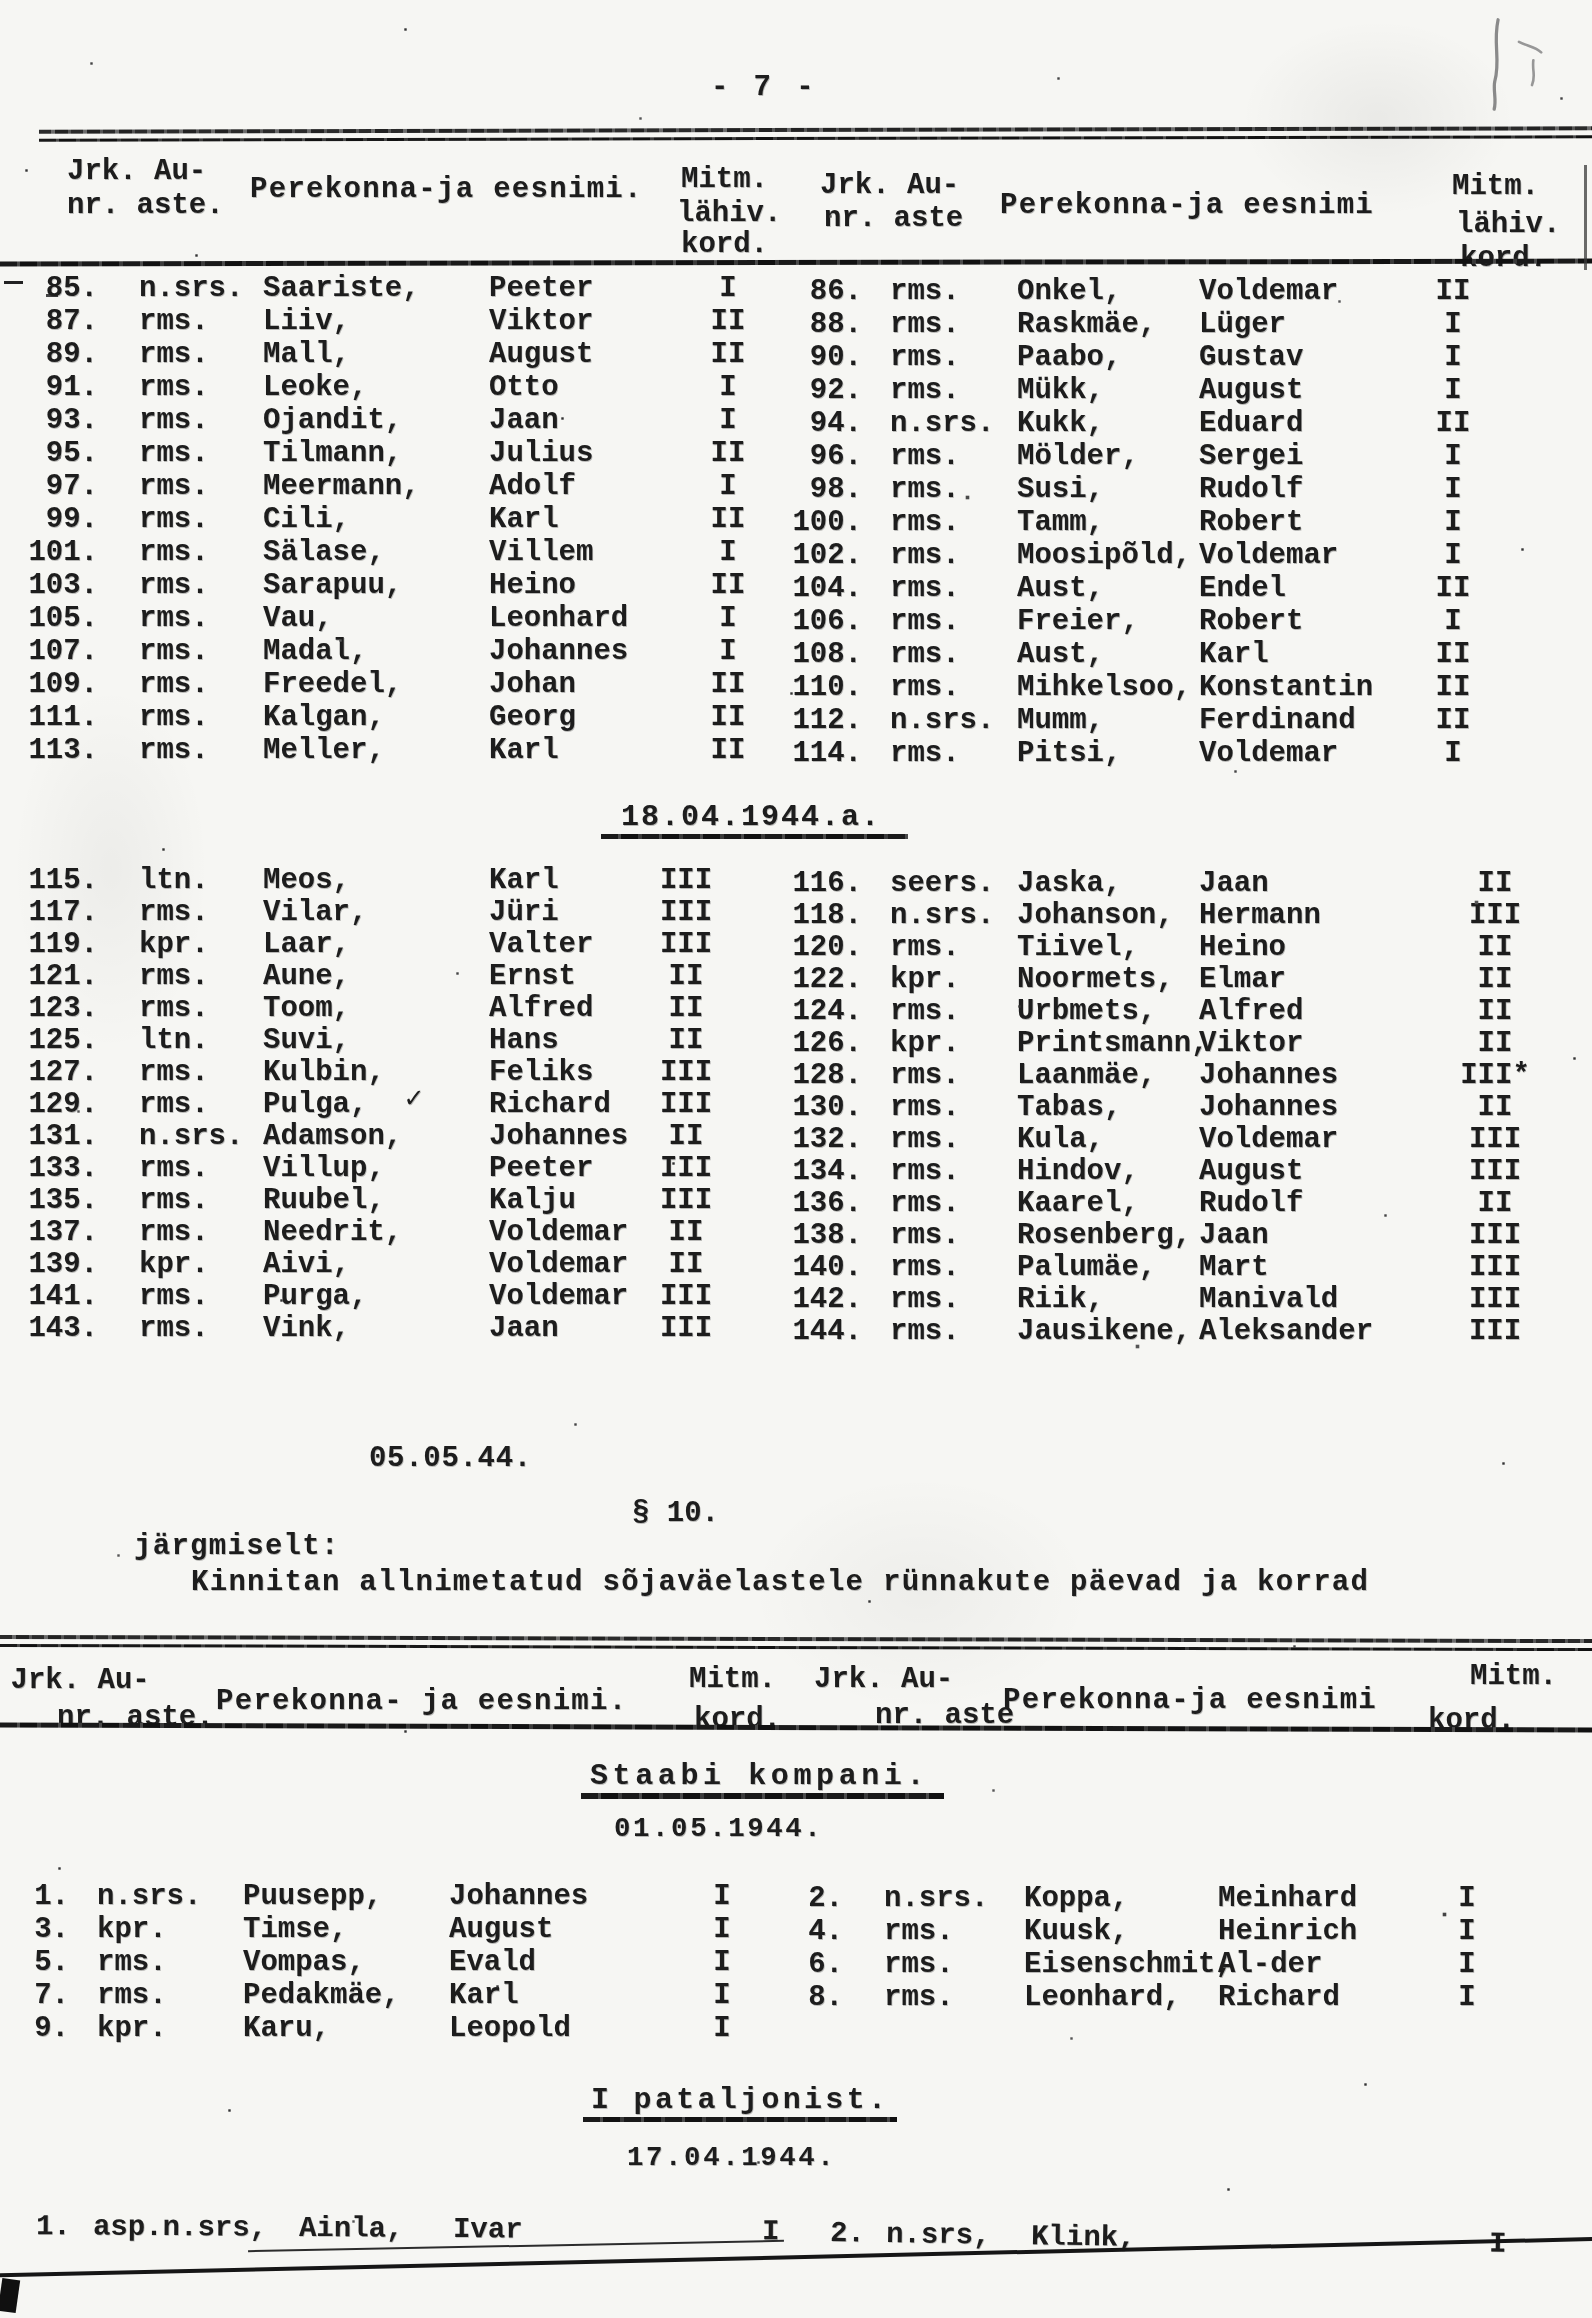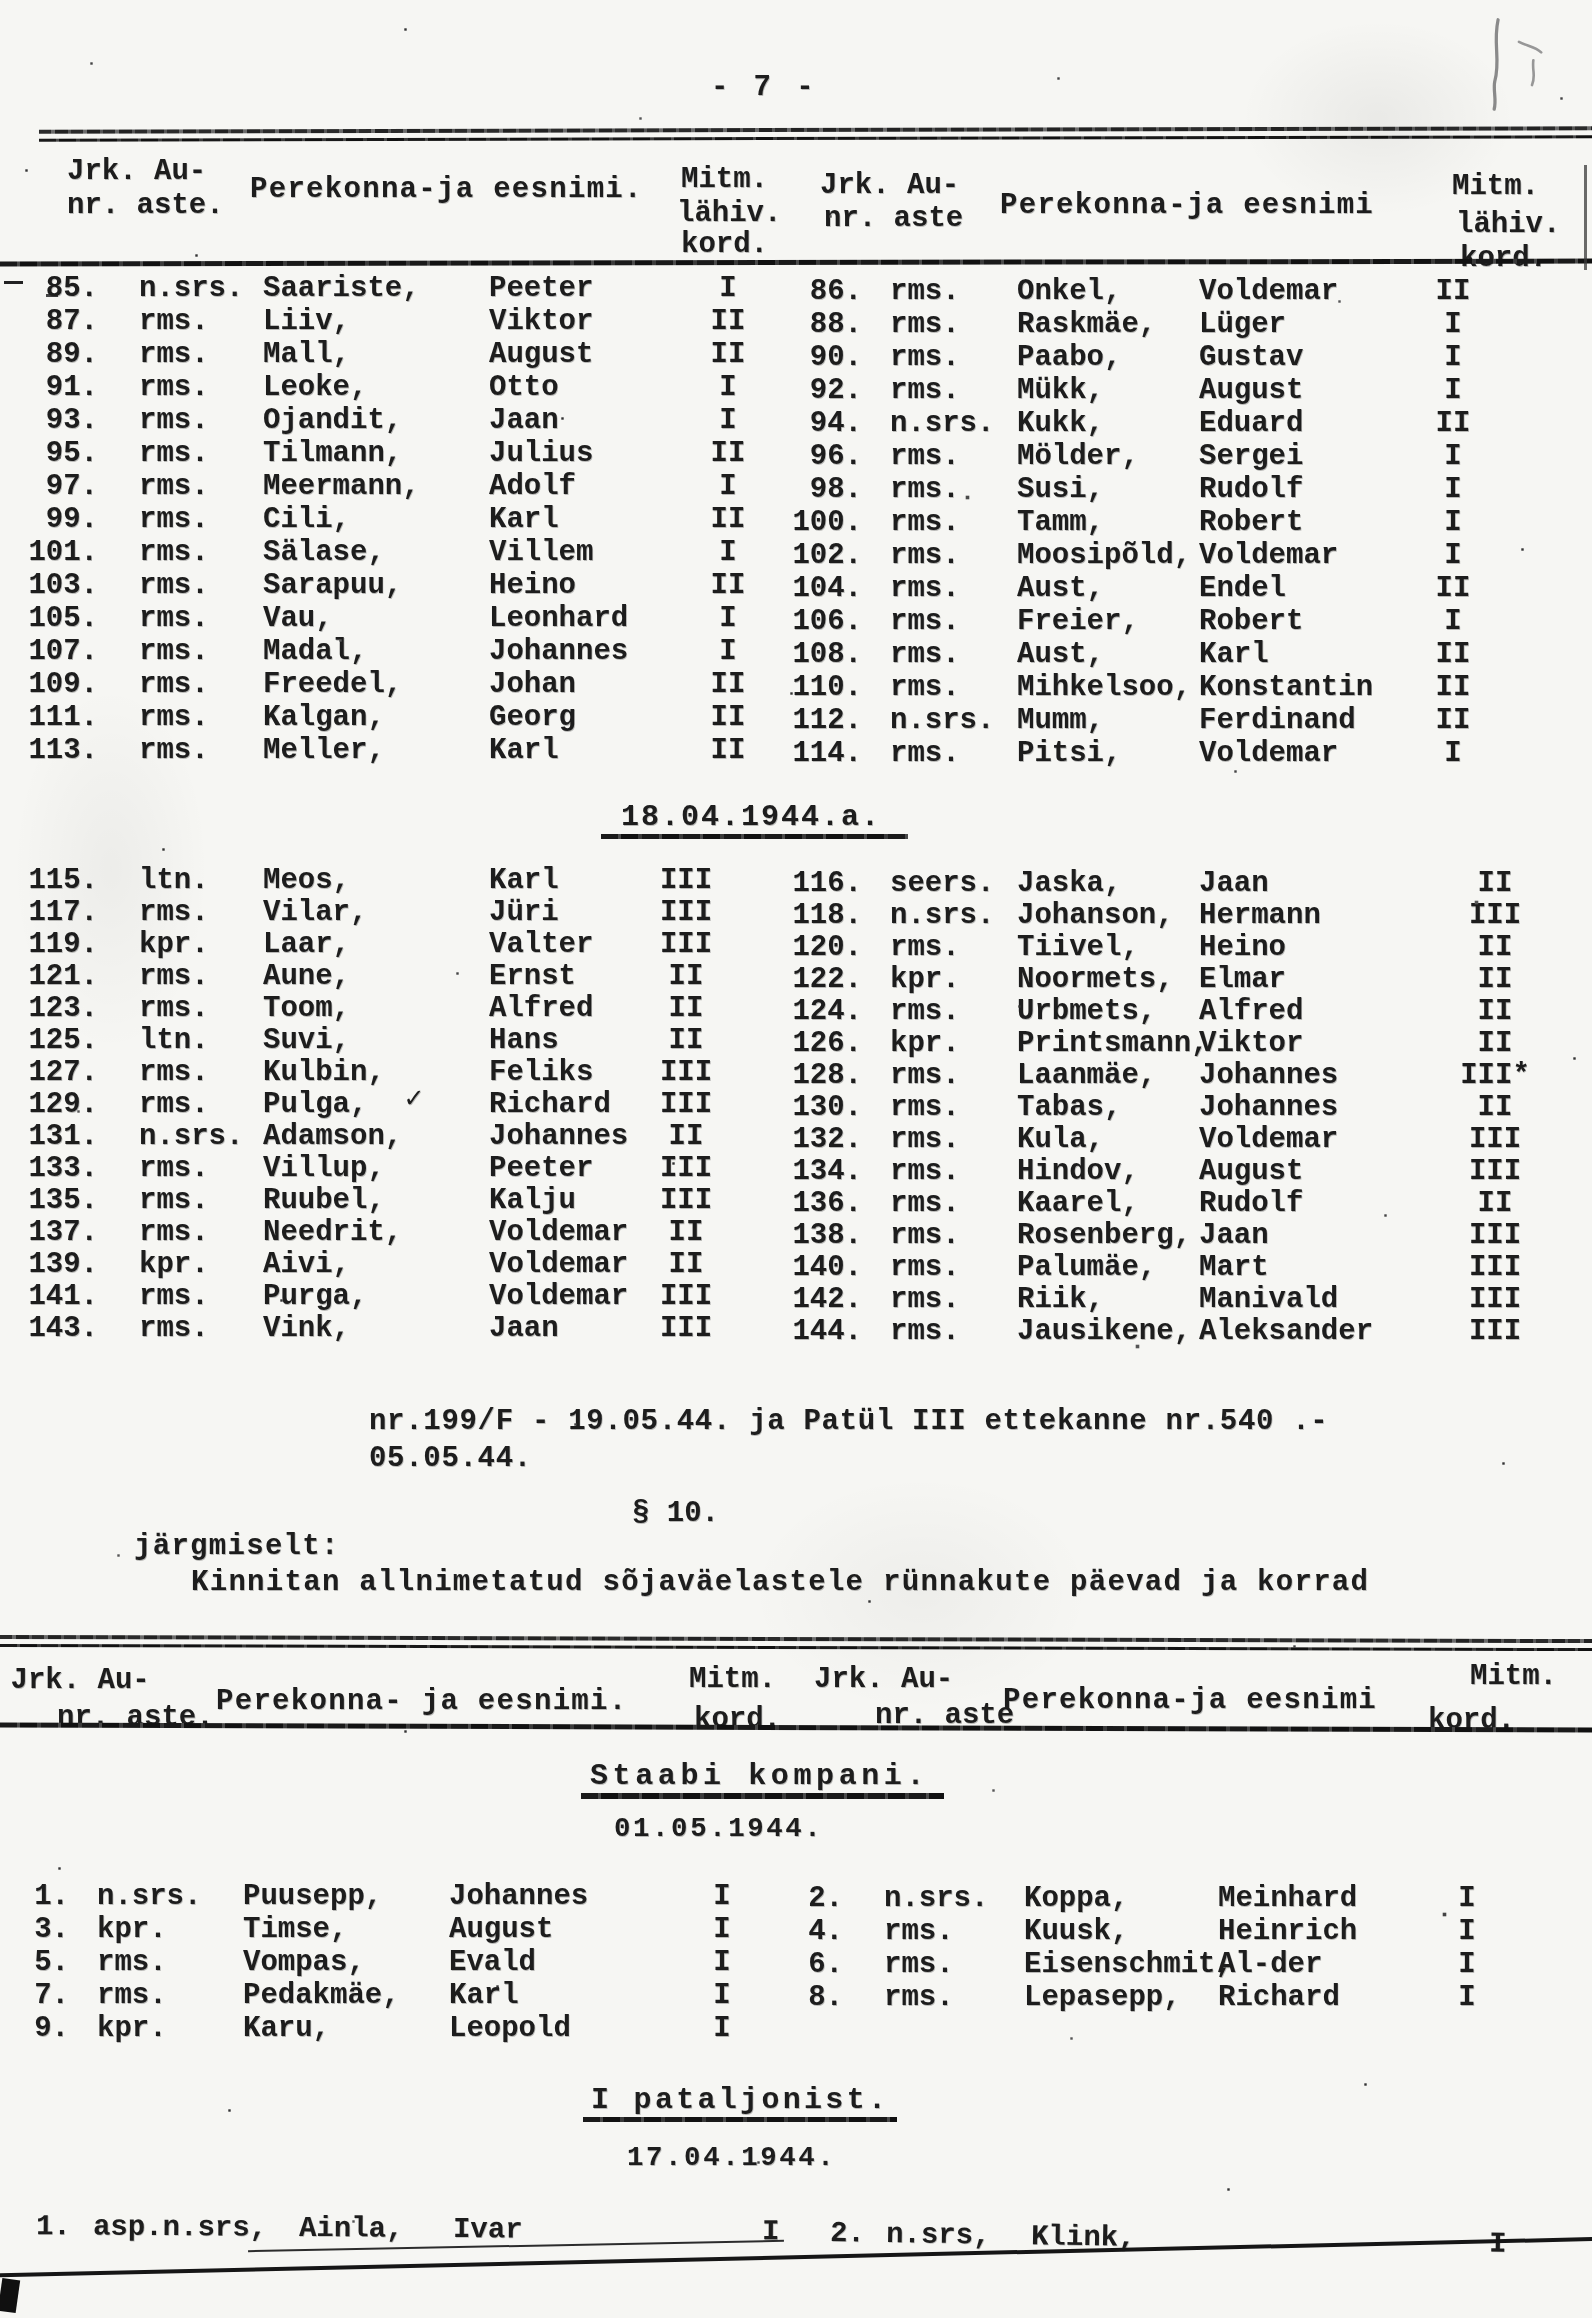--- a/index.html
+++ b/index.html
@@ -628,21 +628,20 @@
 
         <div class="row">
           <span class="c1">144.</span>
           <span class="c2">rms.</span>
           <span class="c3">Jausikene,</span>
           <span class="c4">Aleksander</span>
           <span class="c5">III</span>
         </div>
       </div>
 
-    <div class="abs t45" style="left:369px;top:1407px;letter-spacing:0.7px;">nr.199/F - 19.05.44. ja Patül III ettekanne nr.540 .-</div>
     <div class="abs t45" style="left:369px;top:1444px;letter-spacing:0.7px;">05.05.44.</div>
 
     <div class="abs t44" style="left:632px;top:1499px;">§ 10.</div>
 
     <div class="abs t45" style="left:191px;top:1568px;letter-spacing:1.3px;">Kinnitan allnimetatud sõjaväelastele rünnakute päevad ja korrad</div>
     <div class="abs t45" style="left:134px;top:1532px;letter-spacing:1.3px;text-align:right;">järgmiselt:</div>
 
     <div class="rule soft" style="left:0;top:1637px;width:1593px;height:3.9px;transform:rotate(0.15deg);"></div>
     <div class="rule" style="left:0;top:1646px;width:1593px;height:2.6px;transform:rotate(0.15deg);"></div>
 
@@ -728,21 +727,21 @@
           <span class="c1">6.</span>
           <span class="c2">rms.</span>
           <span class="c3">Eisenschmit,</span>
           <span class="c4">Al-der</span>
           <span class="c5">I</span>
         </div>
 
         <div class="row">
           <span class="c1">8.</span>
           <span class="c2">rms.</span>
-          <span class="c3">Lepasepp,</span>
+          <span class="c3">Leonhard,</span>
           <span class="c4">Richard</span>
           <span class="c5">I</span>
         </div>
       </div>
 
     <div class="abs t46" style="left:591px;top:2085px;letter-spacing:3.3px;">I pataljonist.</div>
     <div class="rule" style="left:583px;top:2117px;width:314px;height:5.2px;"></div>
     <div class="abs t42" style="left:627px;top:2144px;letter-spacing:2.6px;">17.04.1944.</div>
 
     <div class="prow" style="left:36px;top:2215px;width:817px;height:33px;transform:rotate(0.4deg);">

